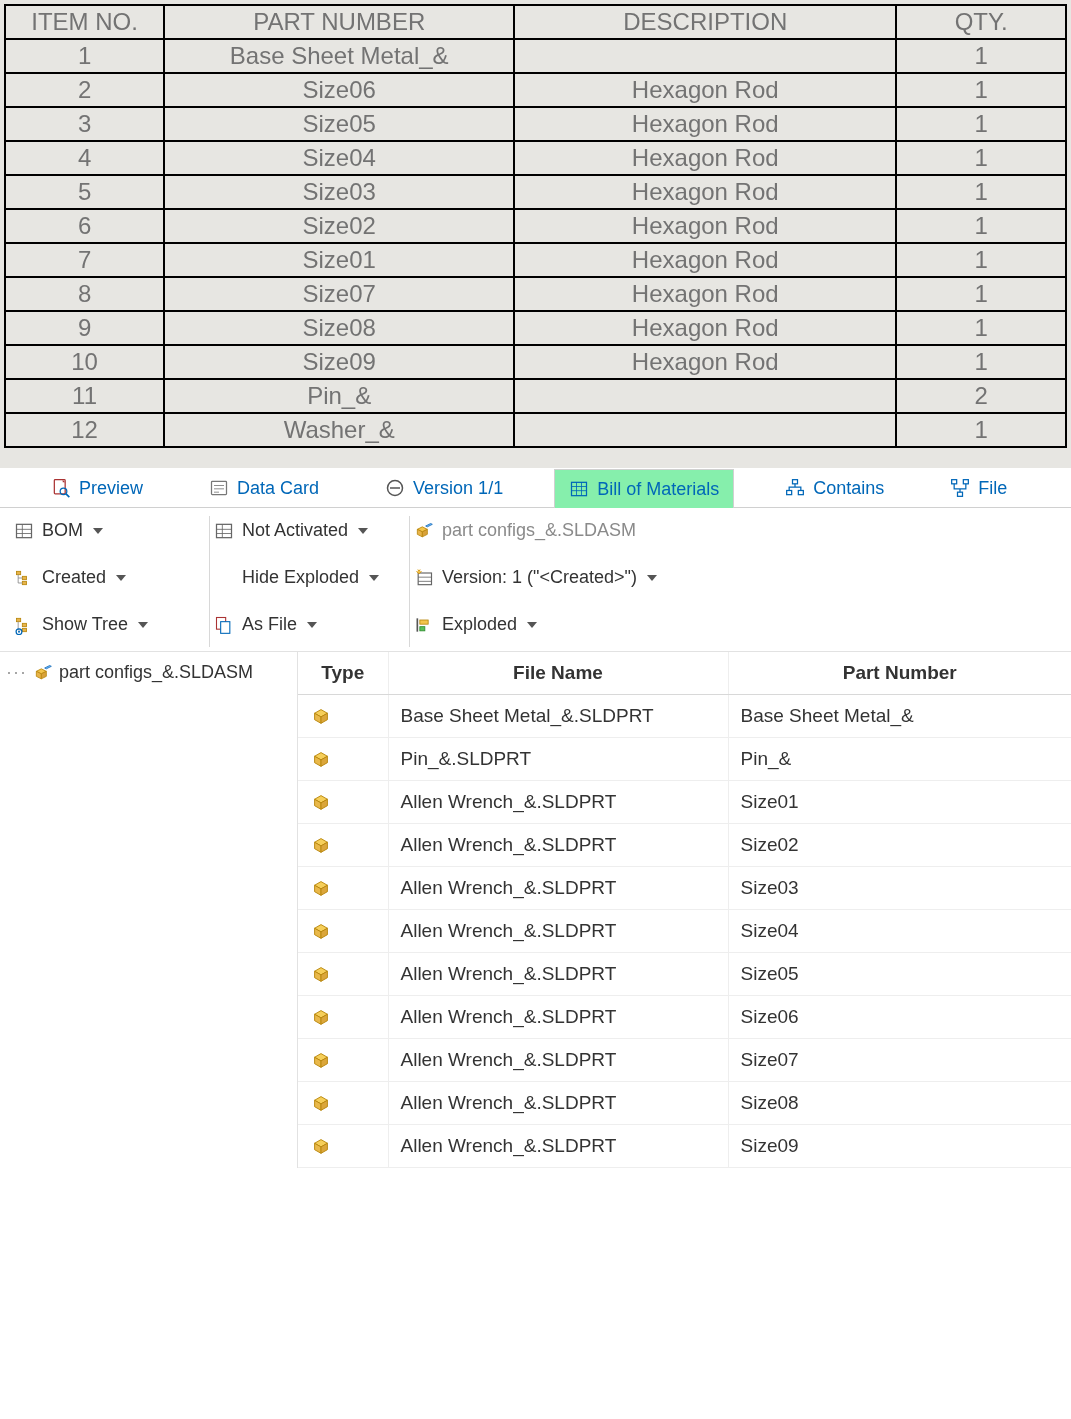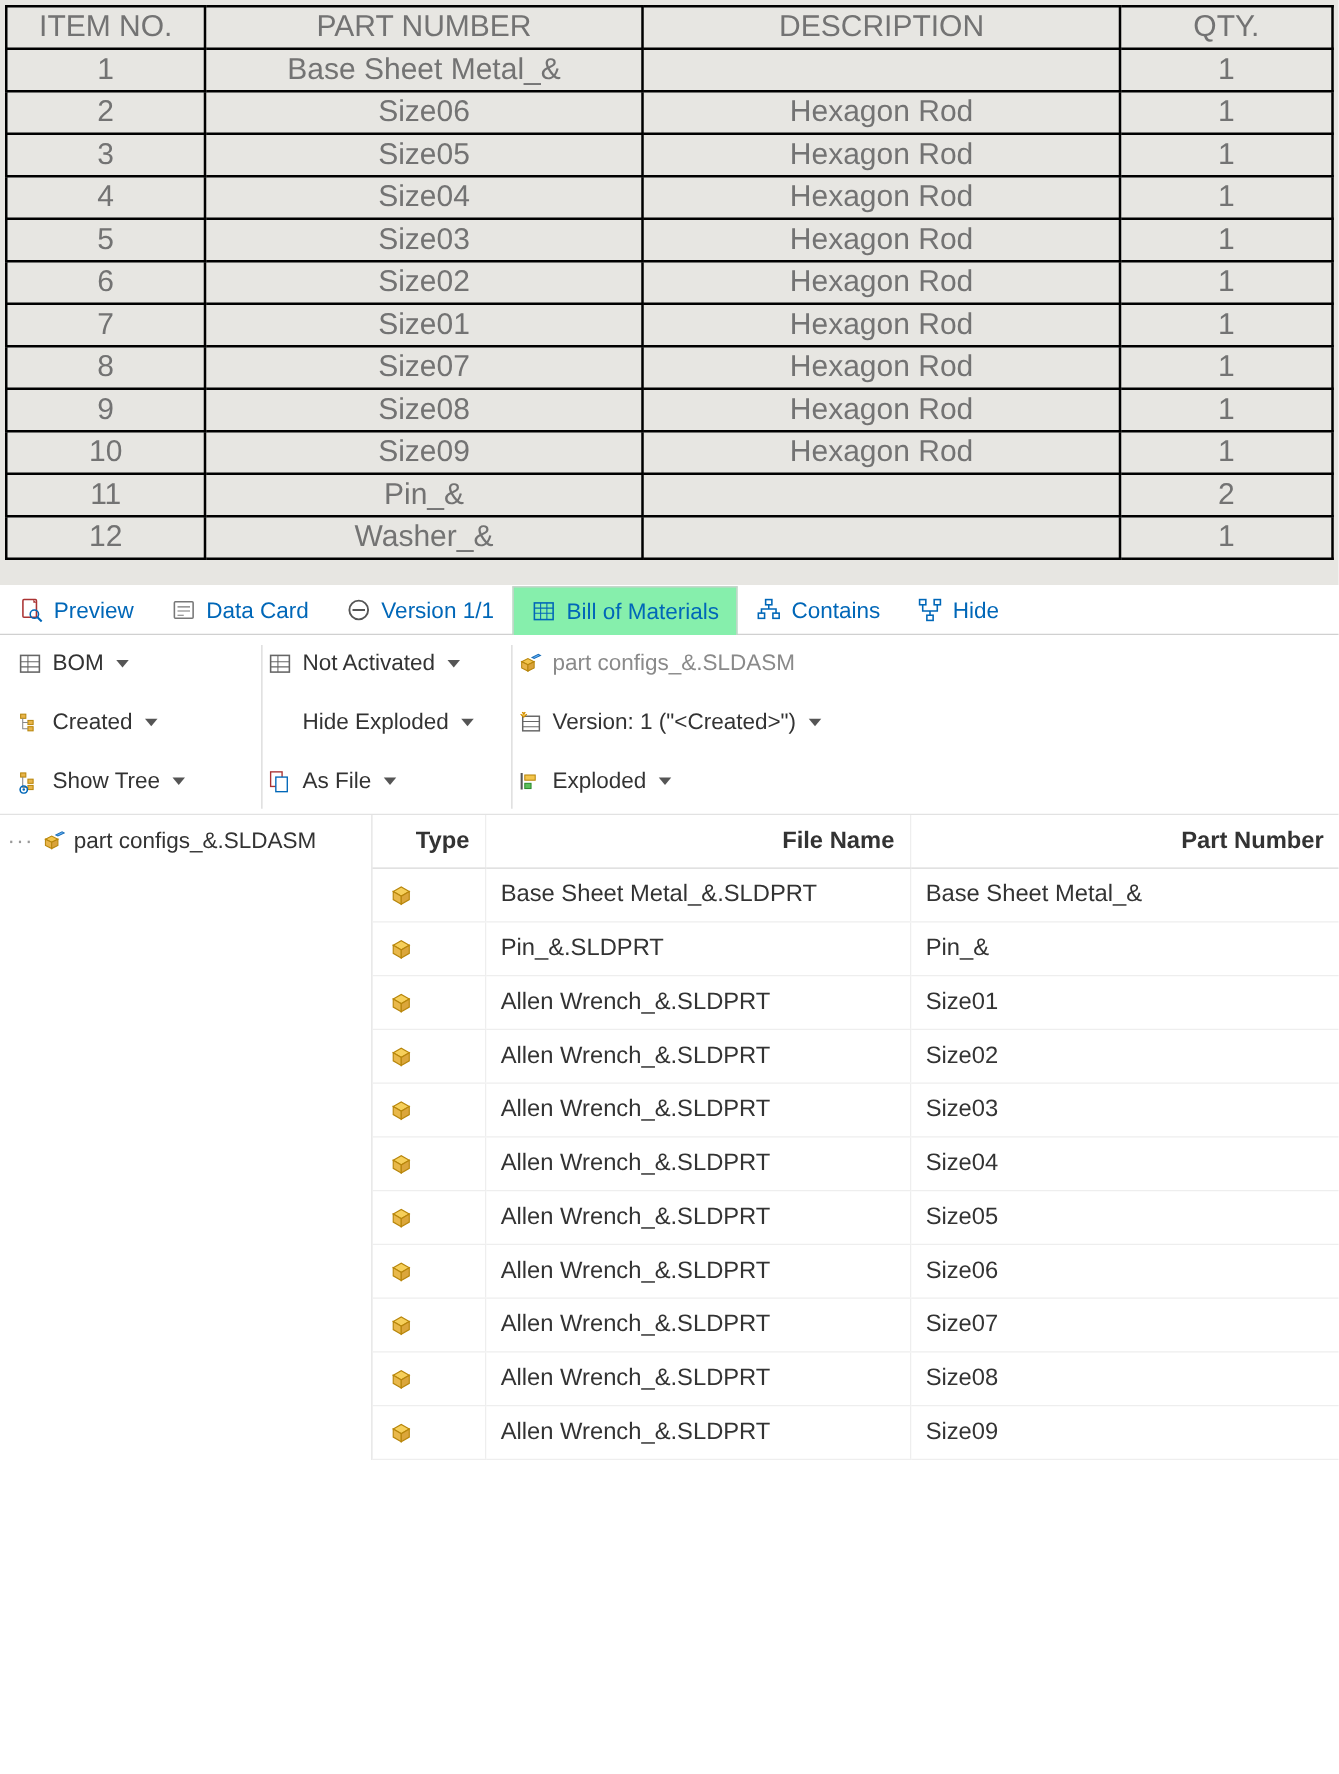--- a/index.html
+++ b/index.html
@@ -47,20 +47,21 @@
   .tab {
     display: flex;
     align-items: center;
     gap: 8px;
     padding: 0 14px;
     color: #0067b8;
     border: 1px solid transparent;
     border-bottom: none;
     cursor: pointer;
     white-space: nowrap;
+    margin-left: 36px;
   }
   .tab.active {
     border-color: #d0d0d0;
     background: #86efac;
     position: relative;
     top: 1px;
   }
   .tab .ticon { width: 20px; height: 20px; flex: none; }
 
   
@@ -117,21 +118,21 @@
   }
   .tree-row .dots { color: #999; letter-spacing: 1px; }
 
   .grid-pane { flex: 1; }
   table.grid {
     width: 100%;
     border-collapse: collapse;
     font-size: 19px;
   }
   table.grid th {
-    text-align: right;
+    text-align: center;
     font-weight: 700;
     padding: 10px 12px;
     border-bottom: 1px solid #d8d8d8;
     border-left: 1px solid #eee;
   }
   table.grid th:first-child { border-left: none; }
   table.grid td {
     padding: 10px 12px;
     border-bottom: 1px solid #eee;
     border-left: 1px solid #eee;
@@ -286,21 +287,21 @@
       </svg>
     <span>Contains</span>
   </div>
   <div class="tab">
     <svg class="ticon" viewBox="0 0 24 24">
         <rect x="9" y="17" width="6" height="5" fill="none" stroke="#0067b8" stroke-width="1.5"></rect>
         <rect x="2" y="2" width="6" height="5" fill="none" stroke="#0067b8" stroke-width="1.5"></rect>
         <rect x="16" y="2" width="6" height="5" fill="none" stroke="#0067b8" stroke-width="1.5"></rect>
         <path d="M12 17v-4M12 13H5V7M12 13h7V7" fill="none" stroke="#0067b8" stroke-width="1.5"></path>
       </svg>
-    <span>Hide</span>
+    <span>File</span>
   </div>
 </div>
 
 <div class="toolbar">
   <div class="tool-col">
     <div class="tool-item">
       <svg class="ticon2" viewBox="0 0 24 24">
           <rect x="3" y="4" width="18" height="16" fill="none" stroke="#666" stroke-width="1.5"></rect>
           <line x1="3" y1="10" x2="21" y2="10" stroke="#666"></line>
           <line x1="3" y1="15" x2="21" y2="15" stroke="#666"></line>

